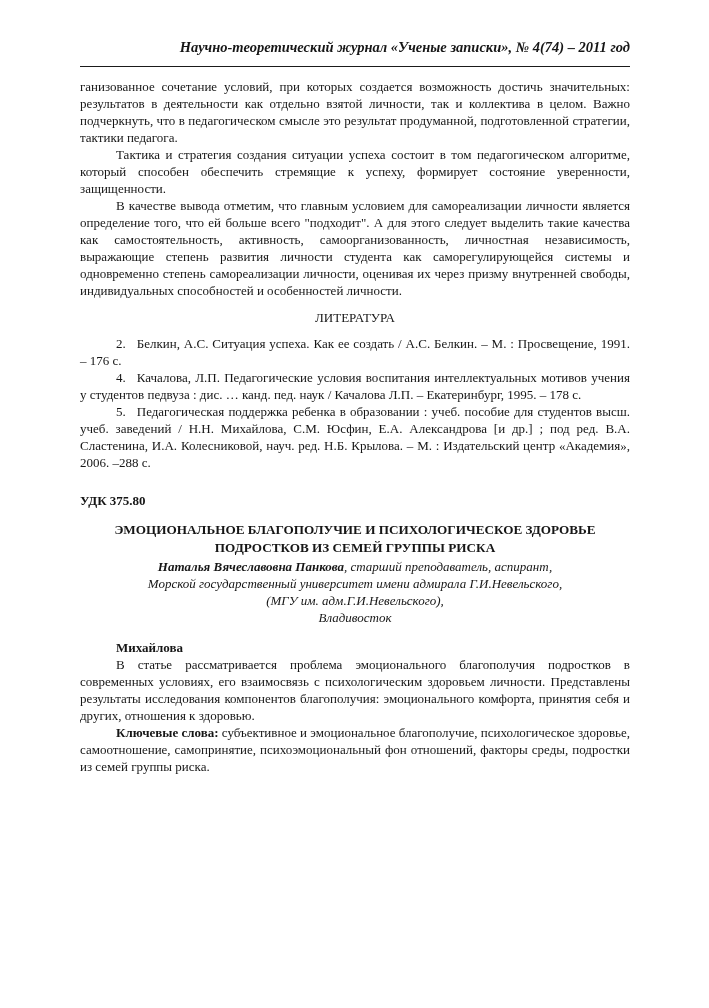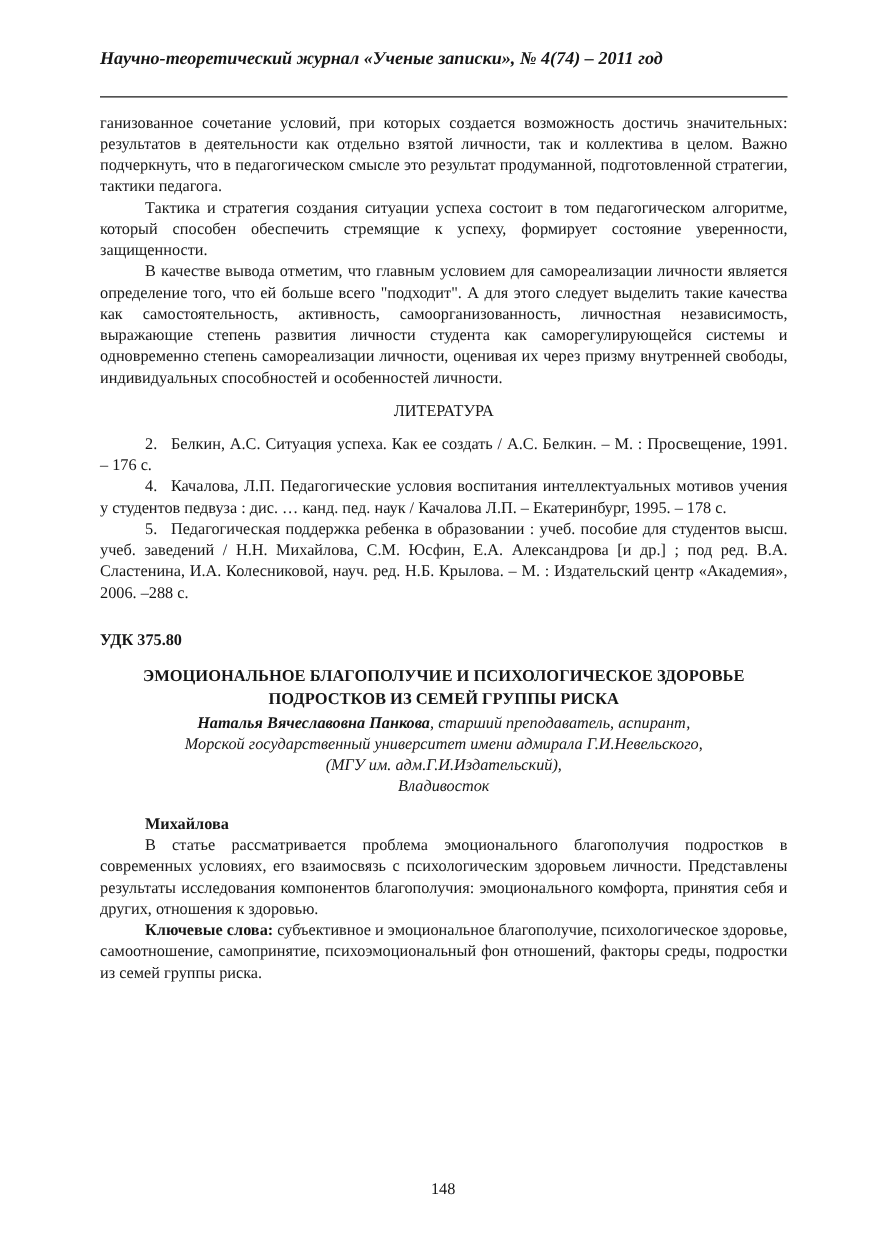--- a/index.html
+++ b/index.html
@@ -11,26 +11,26 @@
     background: #ffffff;
     box-sizing: border-box;
     padding: 38px 79px 0 80px;
     font-family: "Liberation Serif", "DejaVu Serif", serif;
     color: #161616;
     font-size: 13px;
     line-height: 17px;
     overflow: hidden;
   }
   .running-head {
-    text-align: left;
+    text-align: right;
     font-weight: bold;
     font-style: italic;
     font-size: 14.5px;
     line-height: 18px;
-    padding-bottom: 21px;
+    padding-bottom: 10px;
     border-bottom: 1.6px solid #1a1a1a;
     margin: 0 0 11px 0;
   }
   p { margin: 0; }
   .body-par {
     text-align: justify;
     text-indent: 36px;
   }
   .no-indent { text-indent: 0; }
   .center-head {
@@ -94,23 +94,22 @@
   <p class="ref"><span class="ref-num">4.</span><span>Качалова, Л.П. Педагогические условия воспитания интеллектуальных мотивов учения у студентов педвуза : дис. … канд. пед. наук / Качалова Л.П. – Екатеринбург, 1995. – 178 с.</span></p>
   <p class="ref"><span class="ref-num">5.</span><span>Педагогическая поддержка ребенка в образовании : учеб. пособие для студентов высш. учеб. заведений / Н.Н. Михайлова, С.М. Юсфин, Е.А. Александрова [и др.] ; под ред. В.А. Сластенина, И.А. Колесниковой, науч. ред. Н.Б. Крылова. – М. :  Издательский центр «Академия», 2006. –288 с.</span></p>
 
 
   <p class="udc">УДК 375.80</p>
 
   <p class="article-title">ЭМОЦИОНАЛЬНОЕ БЛАГОПОЛУЧИЕ И ПСИХОЛОГИЧЕСКОЕ ЗДОРОВЬЕ ПОДРОСТКОВ ИЗ СЕМЕЙ ГРУППЫ РИСКА</p>
 
   <p class="author-line"><span class="author-name">Наталья Вячеславовна Панкова</span><span>, старший преподаватель, аспирант,</span></p>
   <p class="author-line">Морской государственный университет имени адмирала Г.И.Невельского,</p>
-  <p class="author-line">(МГУ им. адм.Г.И.Издательский),</p>
+  <p class="author-line">(МГУ им. адм.Г.И.Невельского),</p>
   <p class="author-line">Владивосток</p>
 
   <p class="annotation-head">Михайлова</p>
   <p class="body-par">В статье рассматривается проблема эмоционального благополучия подростков в современных условиях, его взаимосвязь с психологическим здоровьем личности. Представлены результаты исследования компонентов благополучия: эмоционального комфорта, принятия себя и других, отношения к здоровью.</p>
 
   <p class="body-par"><span class="bold">Ключевые слова:</span><span> субъективное и эмоциональное благополучие, психологическое здоровье, самоотношение, самопринятие, психоэмоциональный фон отношений, факторы среды, подростки из семей группы риска.</span></p>
 
-  <div class="footer-page-number">148</div>
 
 </div>
 
 </body></html>

